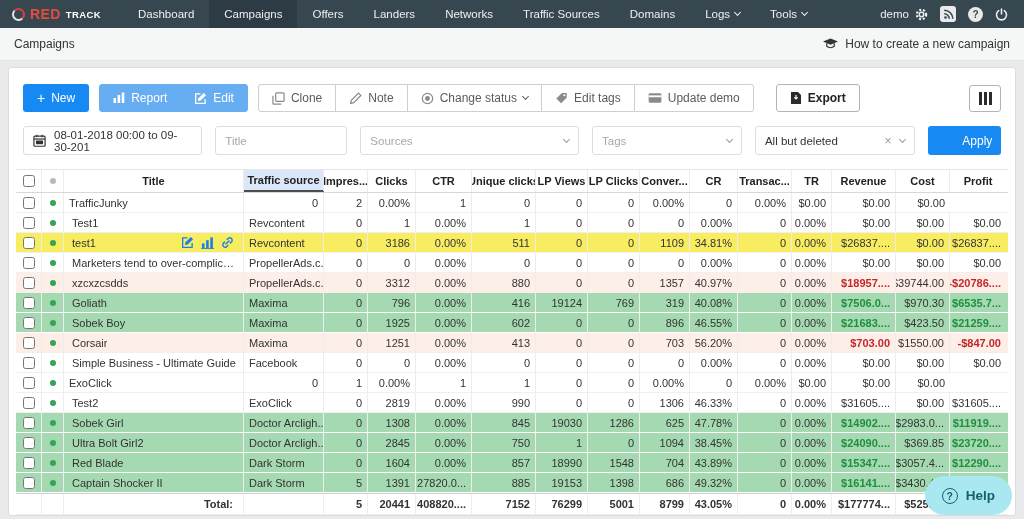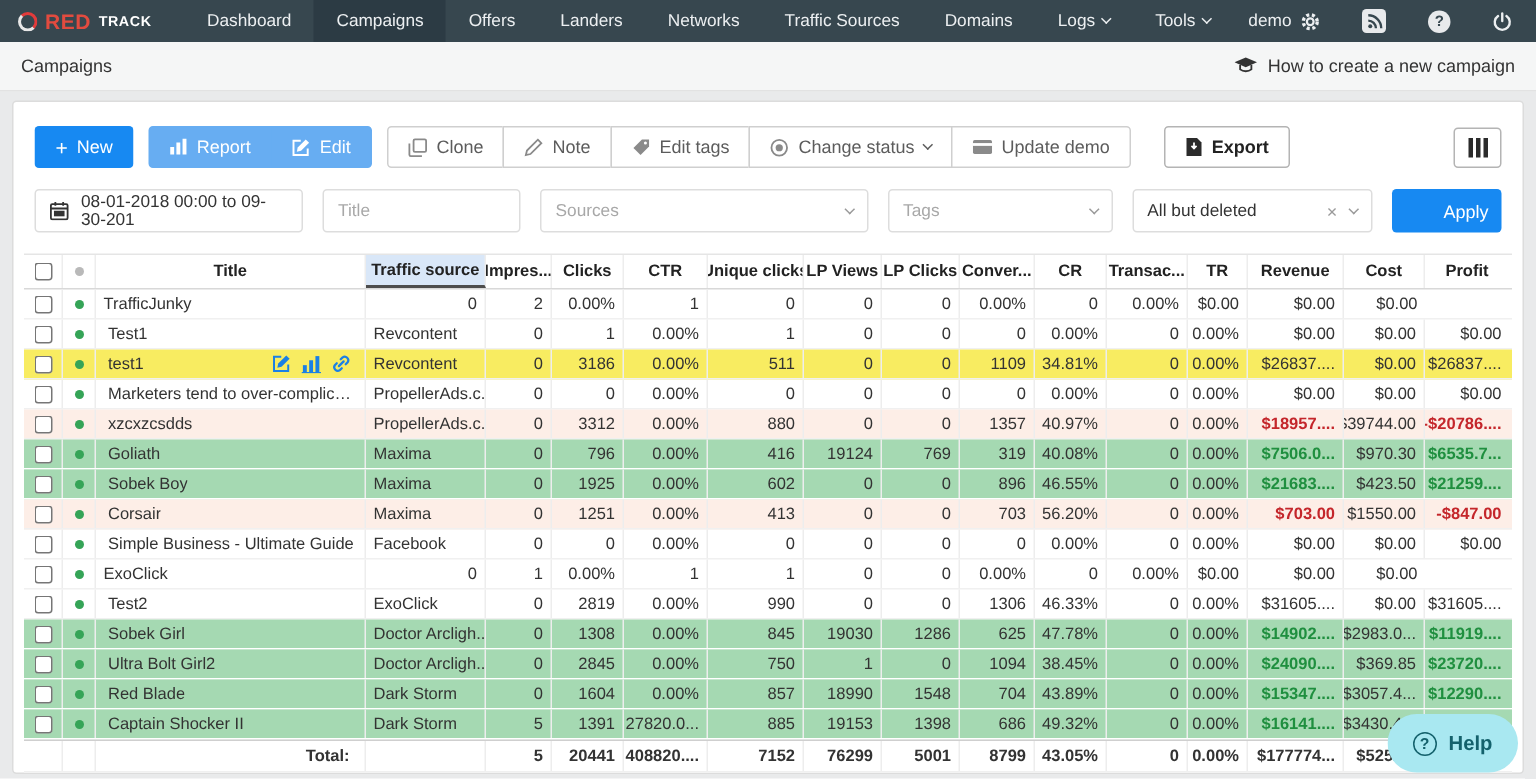--- a/index.html
+++ b/index.html
@@ -13,21 +13,21 @@
   
   .topnav{ height:28px; background:var(--nav-bg,#37474f); display:flex; align-items:stretch; color:#eceff1; font-size:11.5px; }
   .logo{ display:flex; align-items:center; gap:5px; padding:0 22px 0 12px; cursor:pointer; }
   .logo-circle{ width:13px;height:13px;border-radius:50%;border:2px solid #e8e8e8;border-top-color:#e23b3b;border-right-color:#e23b3b; }
   .logo-red{ color:#e24b3f; font-weight:bold; font-size:14px; letter-spacing:.4px; }
   .logo-track{ color:#fff; font-weight:bold; font-size:9.5px; letter-spacing:.4px; }
   .nav-items{ display:flex; align-items:stretch; }
   .nav-item{ padding:0 15px; display:flex; align-items:center; gap:5px; cursor:pointer; white-space:nowrap; }
   .nav-item.active{ background:#2c3b44; }
   .chev{ width:5px;height:5px;border-right:1.5px solid currentColor;border-bottom:1.5px solid currentColor; transform:rotate(45deg); margin-top:-3px; display:inline-block; }
-  .nav-right{ margin-left:auto; display:flex; align-items:center; gap:28px; padding-right:16px; }
+  .nav-right{ margin-left:auto; display:flex; align-items:center; gap:12px; padding-right:16px; }
   .nav-user{ display:flex; align-items:center; gap:6px; cursor:pointer; }
   .icon-btn{ display:flex; align-items:center; cursor:pointer; }
   .rss-box{ width:16px;height:16px;background:#e8eaec;border-radius:3px; display:flex;align-items:center;justify-content:center; }
   .q-circle{ width:15px;height:15px;border-radius:50%;background:#e8eaec;color:#37474f;font-size:10px;font-weight:bold; display:flex;align-items:center;justify-content:center; }
   
   .breadcrumb{ height:33px; background:#f5f6f6; border-bottom:1px solid #e2e2e2; display:flex; align-items:center; justify-content:space-between; padding:0 14px; font-size:12px; color:#333; }
   .help-link{ display:flex; align-items:center; gap:7px; cursor:pointer; color:#333; }
   
   .card{ margin:6px 8px 0; background:#fff; border:1px solid #dcdcdc; border-radius:3px; padding:10px 7px 0; position:relative; }
   
@@ -203,35 +203,35 @@
         <span>
             <svg width="13" height="13" viewBox="0 0 14 14">
               <path d="M10.3 1.2l2.5 2.5L5 11.5l-3.3.8.8-3.3z" fill="none" stroke="#8a8a8a" stroke-width="1.3"></path>
             </svg>
           </span>
         <span>Note</span>
       </button>
       <button class="btn">
         <span>
             <svg width="13" height="13" viewBox="0 0 14 14">
-              <path d="M7.5 1H12.6V6.1L6.5 12.2 1.4 7.1z" fill="#8a8a8a"></path>
-              <circle cx="10" cy="3.6" r="1.1" fill="#fff"></circle>
-            </svg>
-          </span>
-        <span>Edit tags</span>
-      </button>
-      <button class="btn">
-        <span>
-            <svg width="13" height="13" viewBox="0 0 14 14">
               <circle cx="7" cy="7" r="5.6" fill="none" stroke="#8a8a8a" stroke-width="1.3"></circle>
               <circle cx="7" cy="7" r="2.6" fill="#8a8a8a"></circle>
             </svg>
           </span>
         <span>Change status</span>
         <span class="chev"></span>
+      </button>
+      <button class="btn">
+        <span>
+            <svg width="13" height="13" viewBox="0 0 14 14">
+              <path d="M7.5 1H12.6V6.1L6.5 12.2 1.4 7.1z" fill="#8a8a8a"></path>
+              <circle cx="10" cy="3.6" r="1.1" fill="#fff"></circle>
+            </svg>
+          </span>
+        <span>Edit tags</span>
       </button>
       <button class="btn">
         <span>
             <svg width="14" height="12" viewBox="0 0 15 12">
               <rect x="0.7" y="1" width="13.6" height="10" rx="1.2" fill="#8a8a8a"></rect>
               <rect x="0.7" y="3.2" width="13.6" height="2" fill="#fff"></rect>
             </svg>
           </span>
         <span>Update demo</span>
       </button>

